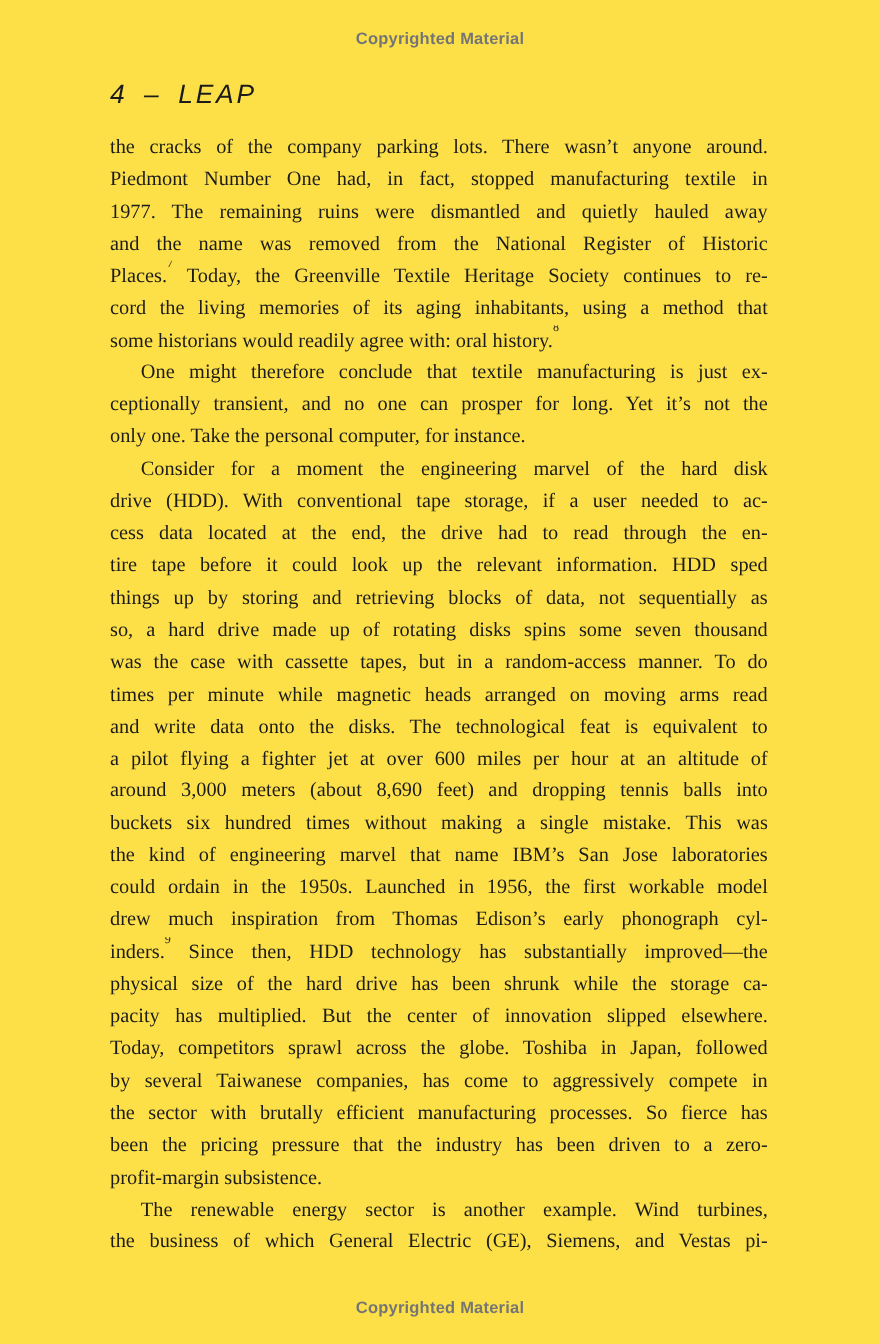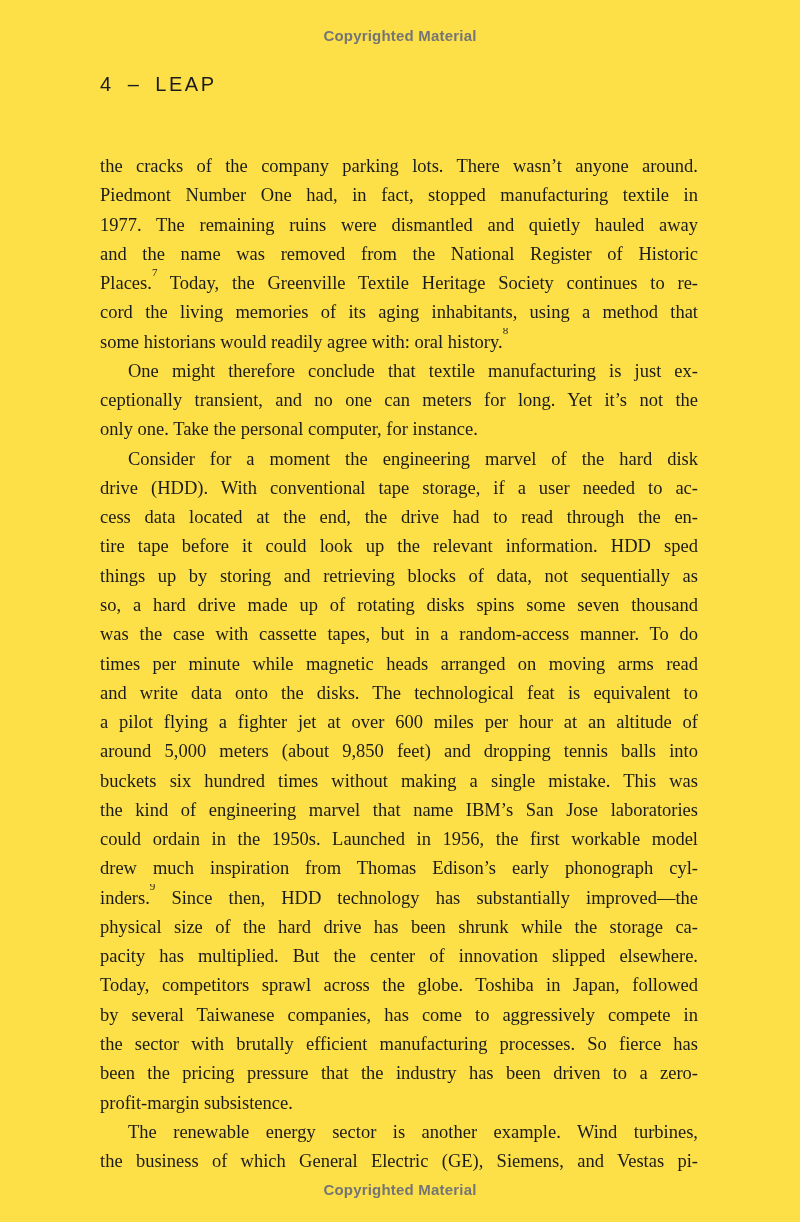--- a/index.html
+++ b/index.html
@@ -27,34 +27,34 @@
     color: #757575;
     letter-spacing: 0.2px;
   }
   .copyright-banner.top { top: 27px; }
   .copyright-banner.bottom { top: 1181px; }
   .running-header {
     position: absolute;
     left: 100px;
     top: 73px;
     font-family: "Liberation Sans", "DejaVu Sans", sans-serif;
-    font-size: 20px;
+    font-size: 24px;
     font-weight: normal;
     letter-spacing: 2.5px;
     word-spacing: 6px;
     color: #1b1b1b;
+    font-style: italic;
   }
   .body-text {
     position: absolute;
     left: 100px;
     top: 120px;
     width: 598px;
     font-size: 18.5px;
     color: #1b1b1b;
-    margin-top: 32px;
   }
   .body-text .line {
     height: 29.27px;
     line-height: 29.27px;
     text-align: justify;
     text-align-last: justify;
     overflow: hidden;
     white-space: normal;
   }
   .body-text .line.para-end {
@@ -81,33 +81,33 @@
 
   <div class="body-text">
       <div class="line">the cracks of the company parking lots. There wasn’t anyone around.</div>
       <div class="line">Piedmont Number One had, in fact, stopped manufacturing textile in</div>
       <div class="line">1977. The remaining ruins were dismantled and quietly hauled away</div>
       <div class="line">and the name was removed from the National Register of Historic</div>
       <div class="line">Places.<sup>7</sup> Today, the Greenville Textile Heritage Society continues to re-</div>
       <div class="line">cord the living memories of its aging inhabitants, using a method that</div>
       <div class="line para-end">some historians would readily agree with: oral history.<sup>8</sup></div>
       <div class="line indent">One might therefore conclude that textile manufacturing is just ex-</div>
-      <div class="line">ceptionally transient, and no one can meters for long. Yet it’s not the</div>
+      <div class="line">ceptionally transient, and no one can prosper for long. Yet it’s not the</div>
       <div class="line para-end">only one. Take the personal computer, for instance.</div>
       <div class="line indent">Consider for a moment the engineering marvel of the hard disk</div>
       <div class="line">drive (HDD). With conventional tape storage, if a user needed to ac-</div>
       <div class="line">cess data located at the end, the drive had to read through the en-</div>
       <div class="line">tire tape before it could look up the relevant information. HDD sped</div>
       <div class="line">things up by storing and retrieving blocks of data, not sequentially as</div>
       <div class="line">so, a hard drive made up of rotating disks spins some seven thousand</div>
       <div class="line">was the case with cassette tapes, but in a random-access manner. To do</div>
       <div class="line">times per minute while magnetic heads arranged on moving arms read</div>
       <div class="line">and write data onto the disks. The technological feat is equivalent to</div>
       <div class="line">a pilot flying a fighter jet at over 600 miles per hour at an altitude of</div>
-      <div class="line">around 5,000 meters (about 9,850 feet) and dropping tennis balls into</div>
+      <div class="line">around 3,000 meters (about 8,690 feet) and dropping tennis balls into</div>
       <div class="line">buckets six hundred times without making a single mistake. This was</div>
       <div class="line">the kind of engineering marvel that name IBM’s San Jose laboratories</div>
       <div class="line">could ordain in the 1950s. Launched in 1956, the first workable model</div>
       <div class="line">drew much inspiration from Thomas Edison’s early phonograph cyl-</div>
       <div class="line">inders.<sup>9</sup> Since then, HDD technology has substantially improved—the</div>
       <div class="line">physical size of the hard drive has been shrunk while the storage ca-</div>
       <div class="line">pacity has multiplied. But the center of innovation slipped elsewhere.</div>
       <div class="line">Today, competitors sprawl across the globe. Toshiba in Japan, followed</div>
       <div class="line">by several Taiwanese companies, has come to aggressively compete in</div>
       <div class="line">the sector with brutally efficient manufacturing processes. So fierce has</div>

